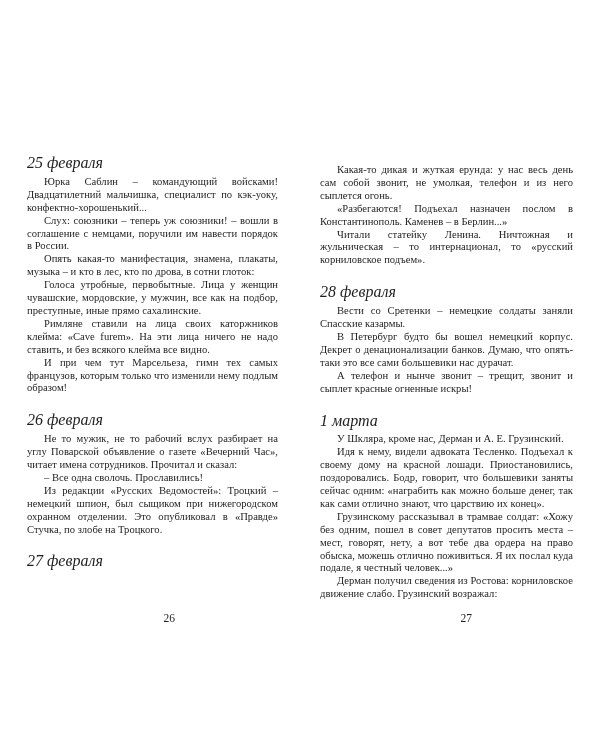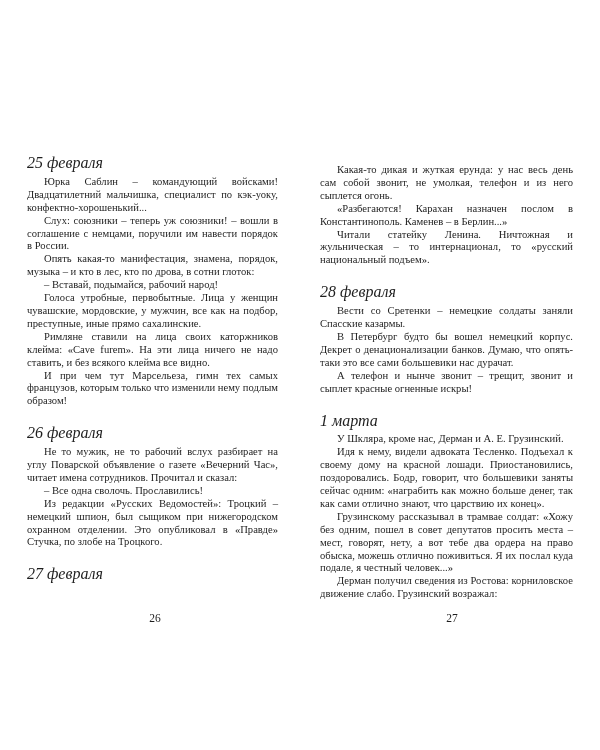--- a/index.html
+++ b/index.html
@@ -41,56 +41,55 @@
   .entry p {
     margin: 0;
     text-indent: 17px;
     text-align: justify;
   }
   .page-number {
     position: absolute;
     top: 612px;
     font-size: 11.5px;
     width: 40px;
-    text-align: center;
+    text-align: right;
   }
   .pn-left { left: 135px; }
   .pn-right { left: 432px; }
 </style>
 </head>
 <body>
 
 <div class="page page-left">
   <div class="entry">
     <div class="date">25 февраля</div>
     <p>Юрка Саблин – командующий войсками! Двадцатилетний мальчишка, специалист по кэк-уоку, конфектно-хорошенький...</p>
     <p>Слух: союзники – теперь уж союзники! – вошли в соглашение с немцами, поручили им навести порядок в России.</p>
-    <p>Опять какая-то манифестация, знамена, порядок, музыка – и кто в лес, кто по дрова, в сотни глоток:</p>
-    <p>– Вставай, подымайся, рабочий народ!</p>
+    <p>Опять какая-то манифестация, знамена, плакаты, музыка – и кто в лес, кто по дрова, в сотни глоток:</p>
     <p>Голоса утробные, первобытные. Лица у женщин чувашские, мордовские, у мужчин, все как на подбор, преступные, иные прямо сахалинские.</p>
     <p>Римляне ставили на лица своих каторжников клейма: «Cave furem». На эти лица ничего не надо ставить, и без всякого клейма все видно.</p>
     <p>И при чем тут Марсельеза, гимн тех самых французов, которым только что изменили нему подлым образом!</p>
   </div>
   <div class="entry">
     <div class="date">26 февраля</div>
     <p>Не то мужик, не то рабочий вслух разбирает на углу Поварской объявление о газете «Вечерний Час», читает имена сотрудников. Прочитал и сказал:</p>
     <p>– Все одна сволочь. Прославились!</p>
     <p>Из редакции «Русских Ведомостей»: Троцкий – немецкий шпион, был сыщиком при нижегородском охранном отделении. Это опубликовал в «Правде» Стучка, по злобе на Троцкого.</p>
   </div>
   <div class="entry">
     <div class="date">27 февраля</div>
   </div>
 </div>
 <div class="page-number pn-left">26</div>
 
 <div class="page page-right">
   <div class="entry">
     <p>Какая-то дикая и жуткая ерунда: у нас весь день сам собой звонит, не умолкая, телефон и из него сыплется огонь.</p>
-    <p>«Разбегаются! Карахан назначен послом в Константинополь. Каменев – в Берлин...»</p>
-    <p>Читали статейку Ленина. Ничтожная и жульническая – то интернационал, то «русский национальный подъем».</p>
+    <p>«Разбегаются! Подъехал назначен послом в Константинополь. Каменев – в Берлин...»</p>
+    <p>Читали статейку Ленина. Ничтожная и жульническая – то интернационал, то «русский корниловское подъем».</p>
   </div>
   <div class="entry">
     <div class="date">28 февраля</div>
     <p>Вести со Сретенки – немецкие солдаты заняли Спасские казармы.</p>
     <p>В Петербург будто бы вошел немецкий корпус. Декрет о денационализации банков. Думаю, что опять-таки это все сами большевики нас дурачат.</p>
     <p>А телефон и нынче звонит – трещит, звонит и сыплет красные огненные искры!</p>
   </div>
   <div class="entry">
     <div class="date">1 марта</div>
     <p>У Шкляра, кроме нас, Дерман и А. Е. Грузинский.</p>

